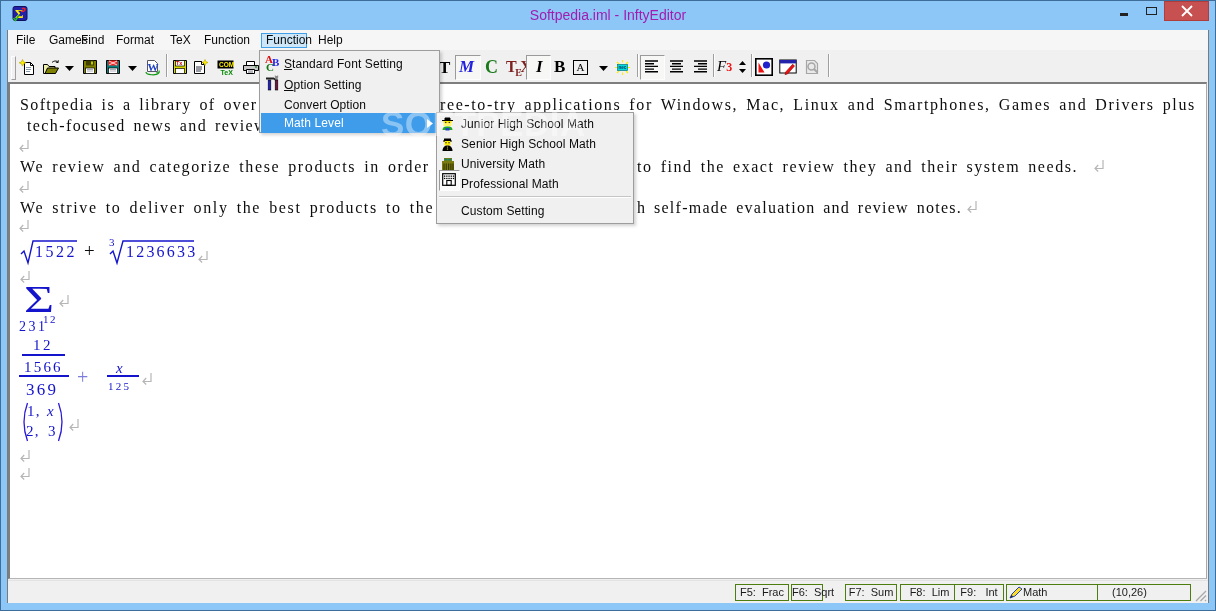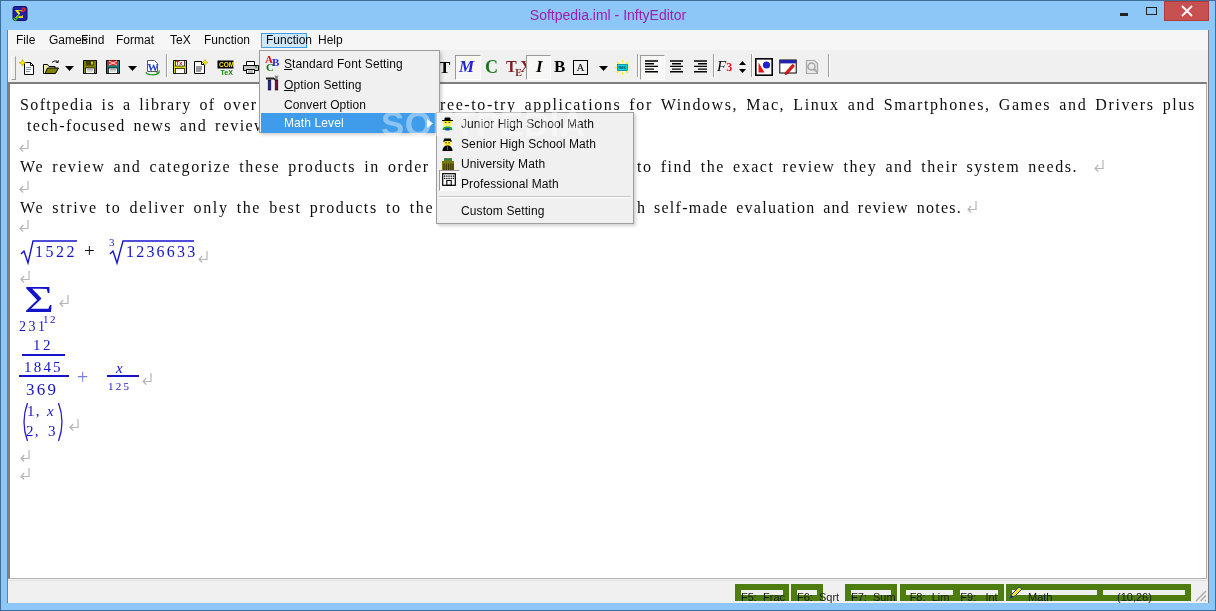--- a/index.html
+++ b/index.html
@@ -14,21 +14,21 @@
   .mi{position:absolute;top:3px;font-size:12px;color:#0a0a0a;}
   #toolbar{position:absolute;left:8px;top:50px;width:1200px;height:32px;background:#f0f0f0;}
   .sep{position:absolute;top:4px;width:1px;height:23px;background:#9f9f9f;border-right:1px solid #fdfdfd;}
   .tbtn{position:absolute;}
   .press{position:absolute;border:1px solid;border-color:#9a9a9a #fdfdfd #fdfdfd #9a9a9a;background:#f7f7f6;}
   #doc{position:absolute;left:8px;top:82px;width:1199px;height:497px;background:#ffffff;border-top:2px solid #7e7e7e;border-left:2px solid #7e7e7e;border-right:1px solid #a9a9a9;border-bottom:1px solid #b5b5b5;box-sizing:border-box;}
   .dt{position:absolute;font-family:"Liberation Serif",serif;font-size:16px;color:#0d0d0d;white-space:pre;letter-spacing:1.3px;word-spacing:2.5px;}
   .bl{color:#1414cc;}
   .ret{position:absolute;width:13px;height:13px;}
   #status{position:absolute;left:8px;top:580px;width:1200px;height:23px;background:#f0f0f0;border-top:1px solid #e3e3e3;box-sizing:border-box;}
-  .sp{position:absolute;top:3px;height:17px;box-sizing:border-box;border:6px solid #4d7c0f;font-size:11px;color:#1a1a1a;text-align:center;line-height:15px;background:#f0f0f0;white-space:pre;}
+  .sp{position:absolute;top:3px;height:17px;box-sizing:border-box;border:1px solid #4d7c0f;font-size:11px;color:#1a1a1a;text-align:center;line-height:15px;background:#f0f0f0;white-space:pre;}
   .menu{position:absolute;background:#f0f0f0;border:1px solid #9d9d9d;box-shadow:2px 2px 3px rgba(0,0,0,0.18);box-sizing:border-box;z-index:50;}
   .mrow{position:absolute;left:1px;font-size:12px;color:#0a0a0a;letter-spacing:0.1px;}
   #wm{position:absolute;left:381px;top:104px;width:300px;height:40px;z-index:90;font-weight:bold;font-size:35px;letter-spacing:0.5px;color:rgba(255,255,255,0.4);font-family:"Liberation Sans",sans-serif;}
 </style>
 </head>
 <body>
 <div id="win"></div>
 
 <div id="title">
   <div id="ttext">Softpedia.iml - InftyEditor</div>
@@ -225,21 +225,21 @@
 
 <span class="dt bl" style="left:24px;top:277px;font-size:38px;letter-spacing:0;transform:scaleX(1.36);transform-origin:left top;display:inline-block">Σ</span>
 <svg class="ret" style="left:57px;top:294px" viewBox="0 0 13 13">
     <path d="M11 1v8.5H3M6.2 6L3 9.5l3.2 3" fill="none" stroke="#b6b6b6" stroke-width="1.2"></path>
   </svg>
 <span class="dt bl" style="left:19px;top:319px;font-size:14px;letter-spacing:2.5px">231</span>
 <span class="dt bl" style="left:43px;top:313px;font-size:11px;letter-spacing:1.5px">12</span>
 
 <span class="dt bl" style="left:33px;top:337px;font-size:15px;letter-spacing:2.5px">12</span>
 <div class="ab" style="left:22px;top:354px;width:43px;height:1.5px;background:#1414cc"></div>
-<span class="dt bl" style="left:24px;top:359px;font-size:15px;letter-spacing:2.2px">1845</span>
+<span class="dt bl" style="left:24px;top:359px;font-size:15px;letter-spacing:2.2px">1566</span>
 <div class="ab" style="left:19px;top:375px;width:50px;height:1.6px;background:#1414cc"></div>
 <span class="dt bl" style="left:26px;top:380px;font-size:17px;letter-spacing:2.2px">369</span>
 <span class="dt" style="left:77px;top:366px;font-size:20px;color:#7c7cdf">+</span>
 <span class="dt bl" style="left:116px;top:360px;font-size:15px;font-style:italic">x</span>
 <div class="ab" style="left:107px;top:375px;width:32px;height:1.6px;background:#1414cc"></div>
 <span class="dt bl" style="left:108px;top:380px;font-size:11px;letter-spacing:2.2px">125</span>
 <svg class="ret" style="left:140px;top:372px" viewBox="0 0 13 13">
     <path d="M11 1v8.5H3M6.2 6L3 9.5l3.2 3" fill="none" stroke="#b6b6b6" stroke-width="1.2"></path>
   </svg>
 

